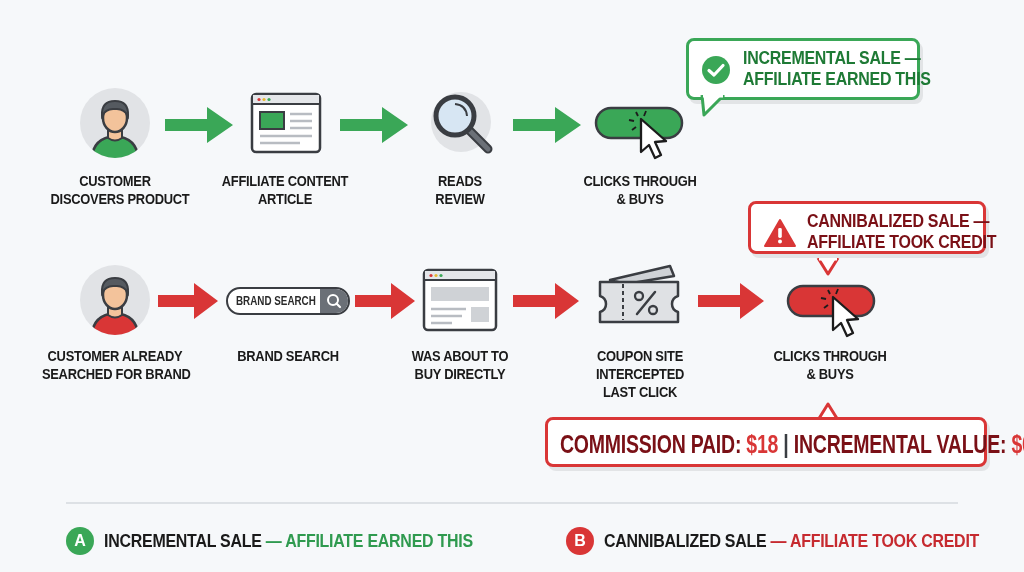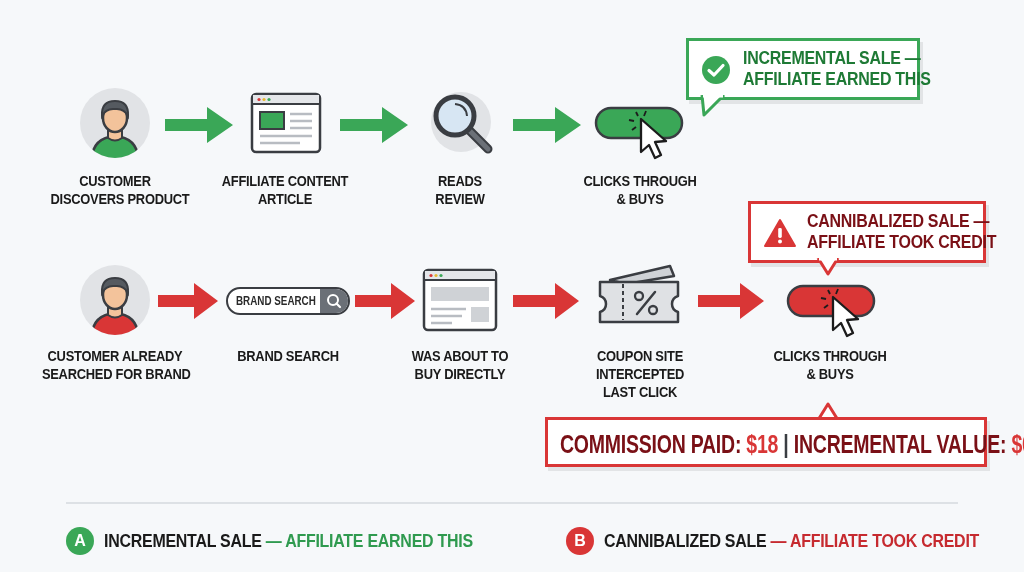--- a/index.html
+++ b/index.html
@@ -9,21 +9,21 @@
   .label {
     position: absolute; text-align: center; font-weight: bold;
     font-size: 15px; line-height: 18px; letter-spacing: -0.3px;
     transform: scaleX(0.86); transform-origin: center top;
     color: #1a1a1a; white-space: nowrap;
   }
   .label span { display: block; }
   .avatar { position: absolute; width: 70px; height: 70px; border-radius: 50%; background: #e1e3e6; overflow: hidden; }
   .arrow { position: absolute; }
   .callout {
-    position: absolute; background: #fff; border-radius: 0; border-width: 3px; border-style: solid;
+    position: absolute; background: #fff; border-radius: 8px; border-width: 3px; border-style: solid;
     box-shadow: 3px 4px 0 rgba(0,0,0,0.08);
     font-weight: bold; letter-spacing: -0.3px;
   }
   .callout .txt { position: absolute; transform: scaleX(0.84); transform-origin: left top; white-space: nowrap; }
   .legend-item { position: absolute; display: flex; align-items: center; font-weight: bold; font-size: 19px; letter-spacing: -0.3px; white-space: nowrap; }
   .legend-item .txtwrap { transform: scaleX(0.84); transform-origin: left center; display: inline-block; }
   .badge { width: 28px; height: 28px; border-radius: 50%; color: #fff; font-size: 16px; display: flex; align-items: center; justify-content: center; margin-right: 10px; }
   .divider { position: absolute; left: 66px; top: 502px; width: 892px; height: 2px; background: #dde1e5; }
 </style>
 </head>
@@ -198,21 +198,21 @@
     <line x1="52" y1="5" x2="50" y2="10" stroke="#1c1c1c" stroke-width="1.8"></line>
     <line x1="35" y1="14" x2="40" y2="15" stroke="#1c1c1c" stroke-width="1.8"></line>
     <line x1="38" y1="24" x2="42" y2="21" stroke="#1c1c1c" stroke-width="1.8"></line>
     <path d="M47 13 L47 46 L55 39 L61 52 L67 49 L61 36 L72 35 Z" fill="#fff" stroke="#1c1c1c" stroke-width="2.3" stroke-linejoin="round"></path>
   </svg>
   <div class="label" style="left:755px; top:347px; width:150px;">
     <span>CLICKS THROUGH</span>
       <span>&amp; BUYS</span>
   </div>
 
-  <div class="callout" style="left:748px; top:201px; width:238px; height:62px; border-color:#d93636;">
+  <div class="callout" style="left:748px; top:201px; width:238px; height:53px; border-color:#d93636;">
     <svg class="abs" style="left:12px; top:14px;" width="34" height="30" viewBox="0 0 34 30">
       <path d="M17 2 L32 28 H2 Z" fill="#d93636" stroke="#d93636" stroke-width="2" stroke-linejoin="round"></path>
       <rect x="15.2" y="10" width="3.6" height="10" rx="1.4" fill="#fff"></rect>
       <circle cx="17" cy="23.5" r="2" fill="#fff"></circle>
     </svg>
     <div class="txt" style="left:56px; top:6px; font-size:19px; line-height:21px; color:#7a1016;">
       <div>CANNIBALIZED SALE —</div>
       <div>AFFILIATE TOOK CREDIT</div>
     </div>
   </div>

